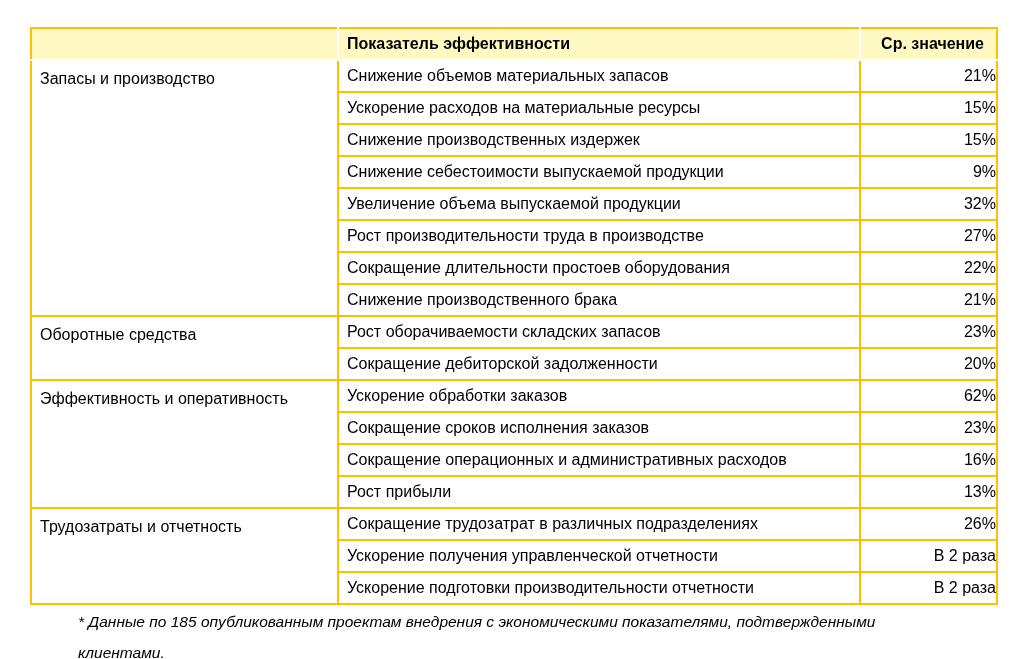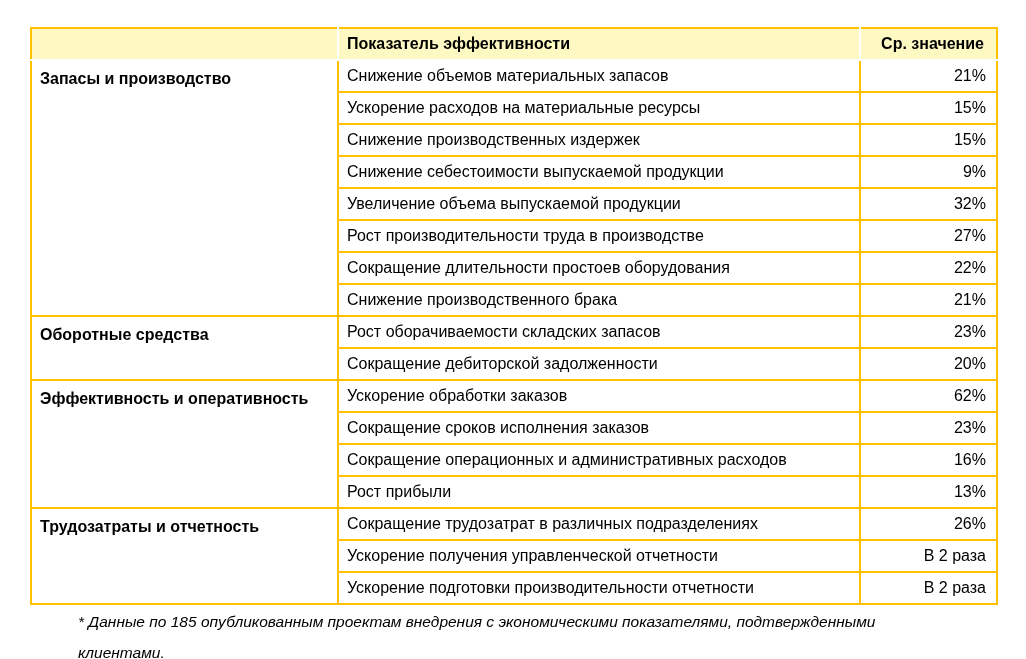--- a/index.html
+++ b/index.html
@@ -38,28 +38,28 @@
   thead th.val-col { text-align: right; padding-right: 12px; }
   tbody td {
     border: 2px solid #FFC000;
     background: #ffffff;
     height: 32px;
     font-size: 16px;
     padding: 0 8px;
     vertical-align: middle;
   }
   tbody td.cat {
-    font-weight: bold;
+    font-weight: normal;
     vertical-align: top;
     padding-top: 3px;
     padding-right: 10px;
     line-height: 30px;
   }
   tbody td.ind { text-align: left; }
-  tbody td.val { text-align: right; padding-right: 10px; }
+  tbody td.val { text-align: right; padding-right: 0; }
   .footnote {
     position: absolute;
     left: 78px; top: 606px;
     width: 862px;
     margin: 0;
     font-size: 15.5px;
     font-style: italic;
     line-height: 31px;
     color: #000000;
   }

